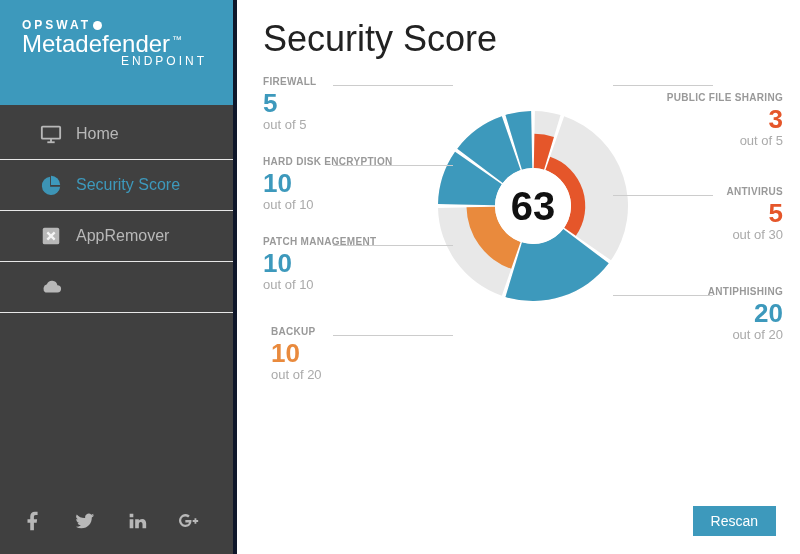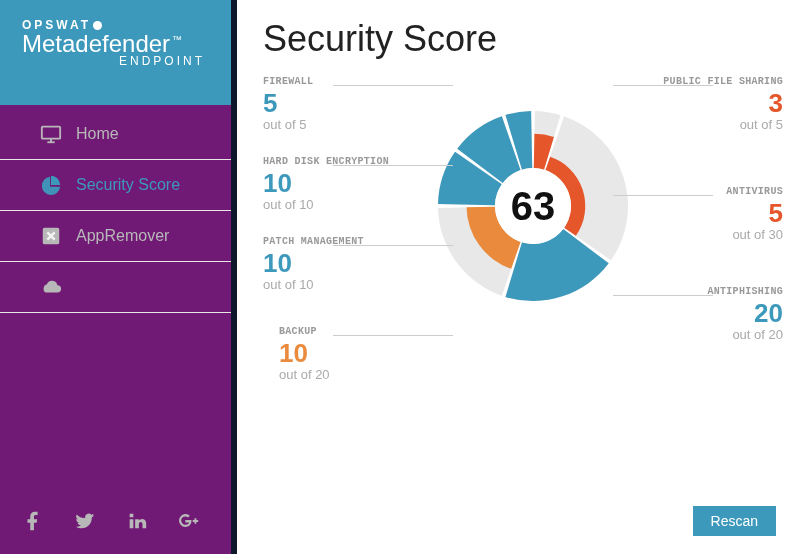--- a/index.html
+++ b/index.html
@@ -7,24 +7,24 @@
     width: 800px;
     height: 554px;
     font-family: Arial, Helvetica, sans-serif;
     display: flex;
     background: #fff;
     overflow: hidden;
   }
   .sidebar {
     width: 237px;
     height: 100%;
-    background: #701a75;
+    background: #404040;
     display: flex;
     flex-direction: column;
-    border-right: 6px solid #0f172a;
+    border-right: 4px solid #0f172a;
   }
   .logo-block {
     background: #3d99bc;
     color: #fff;
     padding: 18px 22px 12px 22px;
     height: 105px;
   }
   .logo-line1 { font-size: 12px; letter-spacing: 3px; font-weight: 600; }
   .logo-dot {
     display: inline-block;
@@ -87,21 +87,20 @@
   }
   .metric.side-left .m-wrap { text-align: left; }
   .metric.side-right .m-wrap { text-align: right; }
 
   .m-label {
     font-size: 10px;
     font-weight: 700;
     color: #999;
     letter-spacing: .3px;
     margin-bottom: 2px;
-    font-family: Liberation Mono, monospace;
   }
   .m-score {
     font-size: 26px;
     font-weight: 700;
   }
   .m-max {
     font-size: 13px;
     color: #aaa;
     margin-top: 0;
   }
@@ -259,28 +258,28 @@
             <div class="m-max">out of 10</div>
           </div>
         </div>
         <div class="metric side-left" style="left: 0px; top: 170px;">
           <div class="m-wrap">
             <div class="m-label">PATCH MANAGEMENT</div>
             <div class="m-score c-teal">10</div>
             <div class="m-max">out of 10</div>
           </div>
         </div>
-        <div class="metric side-left" style="left: 16px; top: 260px;">
+        <div class="metric side-left" style="left: 8px; top: 260px;">
           <div class="m-wrap">
             <div class="m-label">BACKUP</div>
             <div class="m-score c-orange">10</div>
             <div class="m-max">out of 20</div>
           </div>
         </div>
-        <div class="metric side-right" style="left: 380px; top: 10px;">
+        <div class="metric side-right" style="left: 380px; top: 26px;">
           <div class="m-wrap">
             <div class="m-label">PUBLIC FILE SHARING</div>
             <div class="m-score c-red">3</div>
             <div class="m-max">out of 5</div>
           </div>
         </div>
         <div class="metric side-right" style="left: 380px; top: 120px;">
           <div class="m-wrap">
             <div class="m-label">ANTIVIRUS</div>
             <div class="m-score c-red">5</div>

